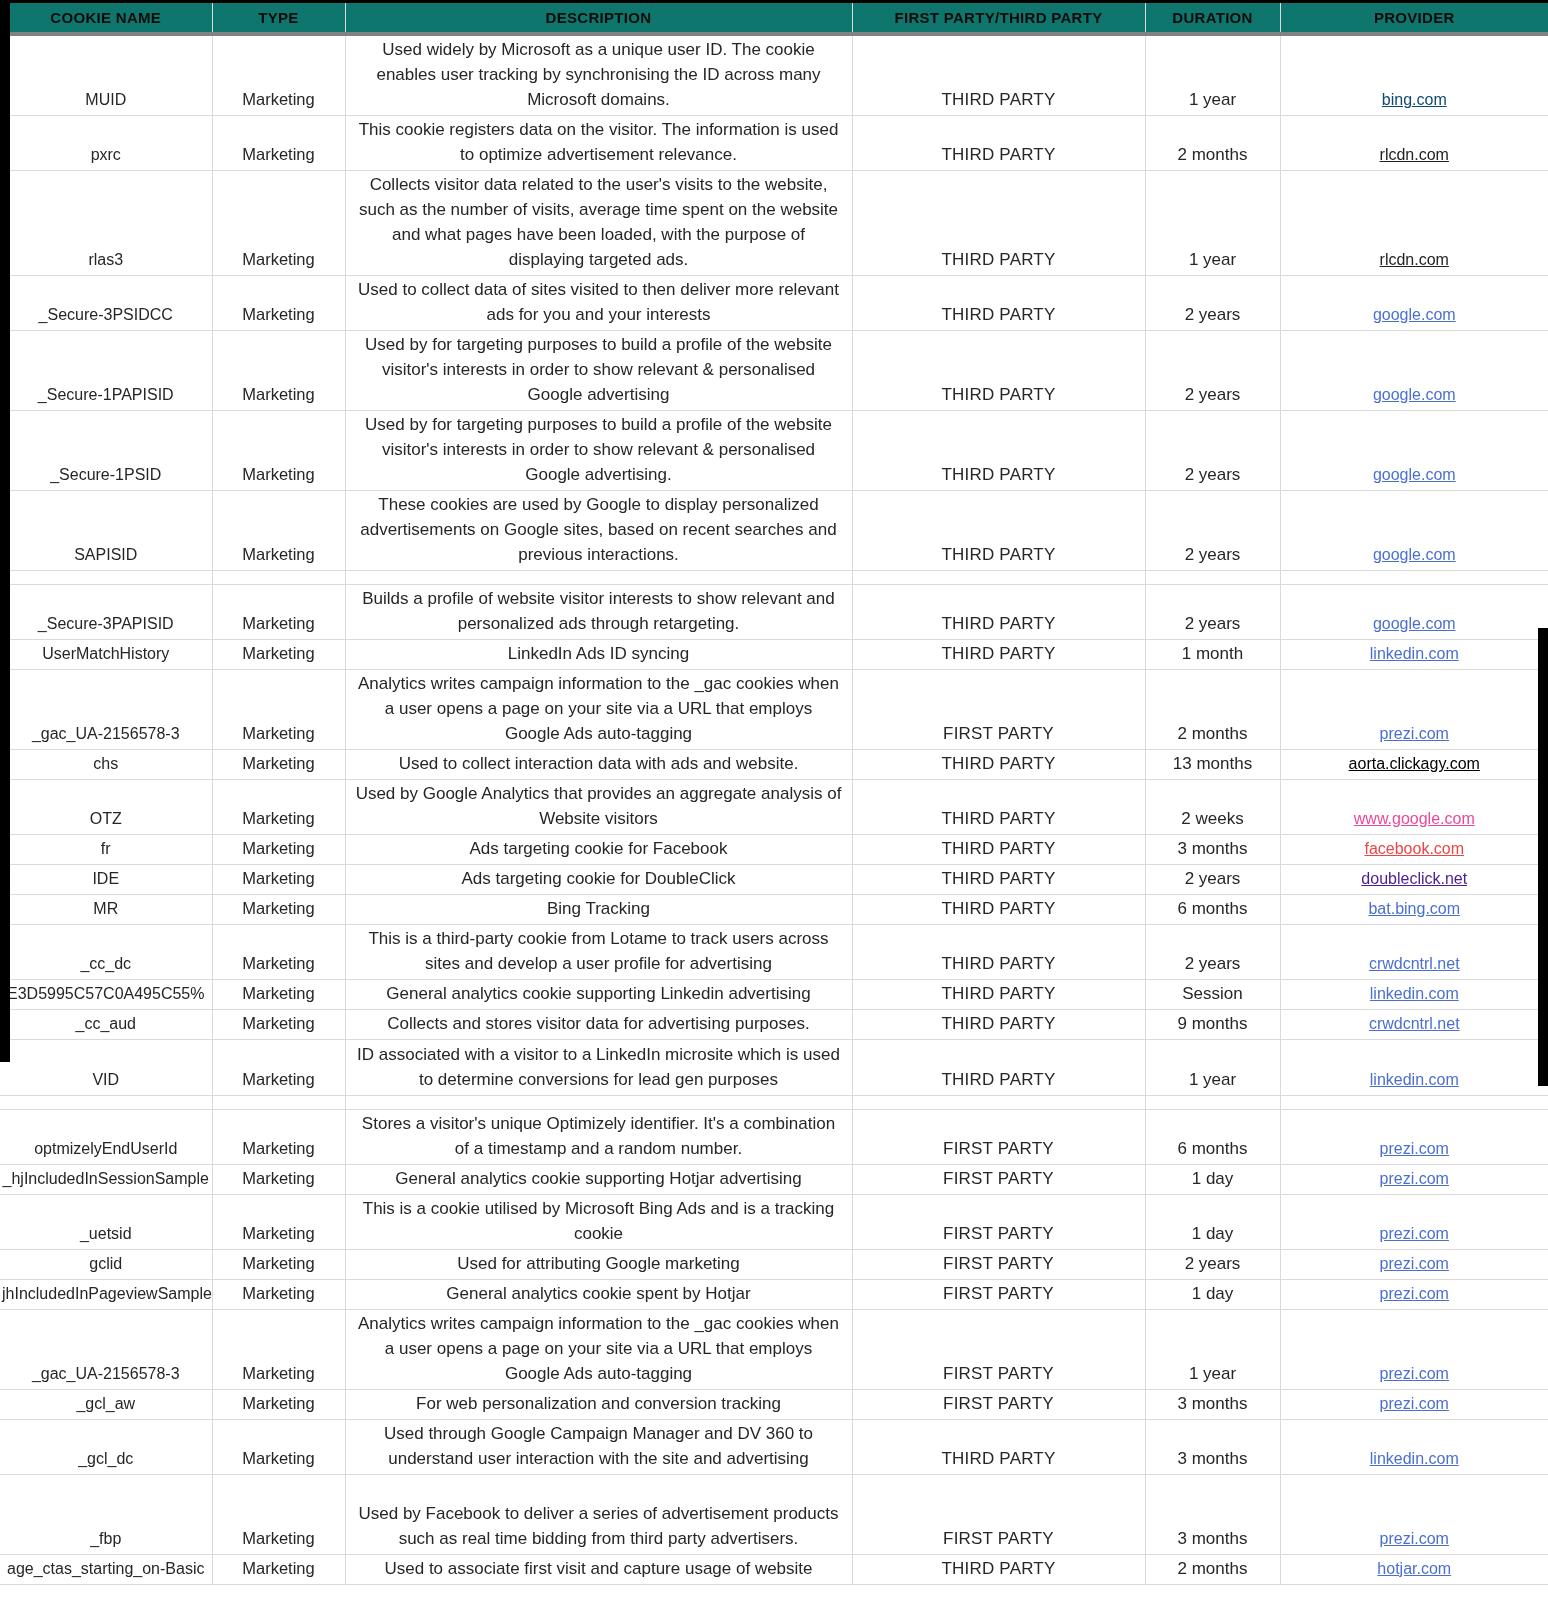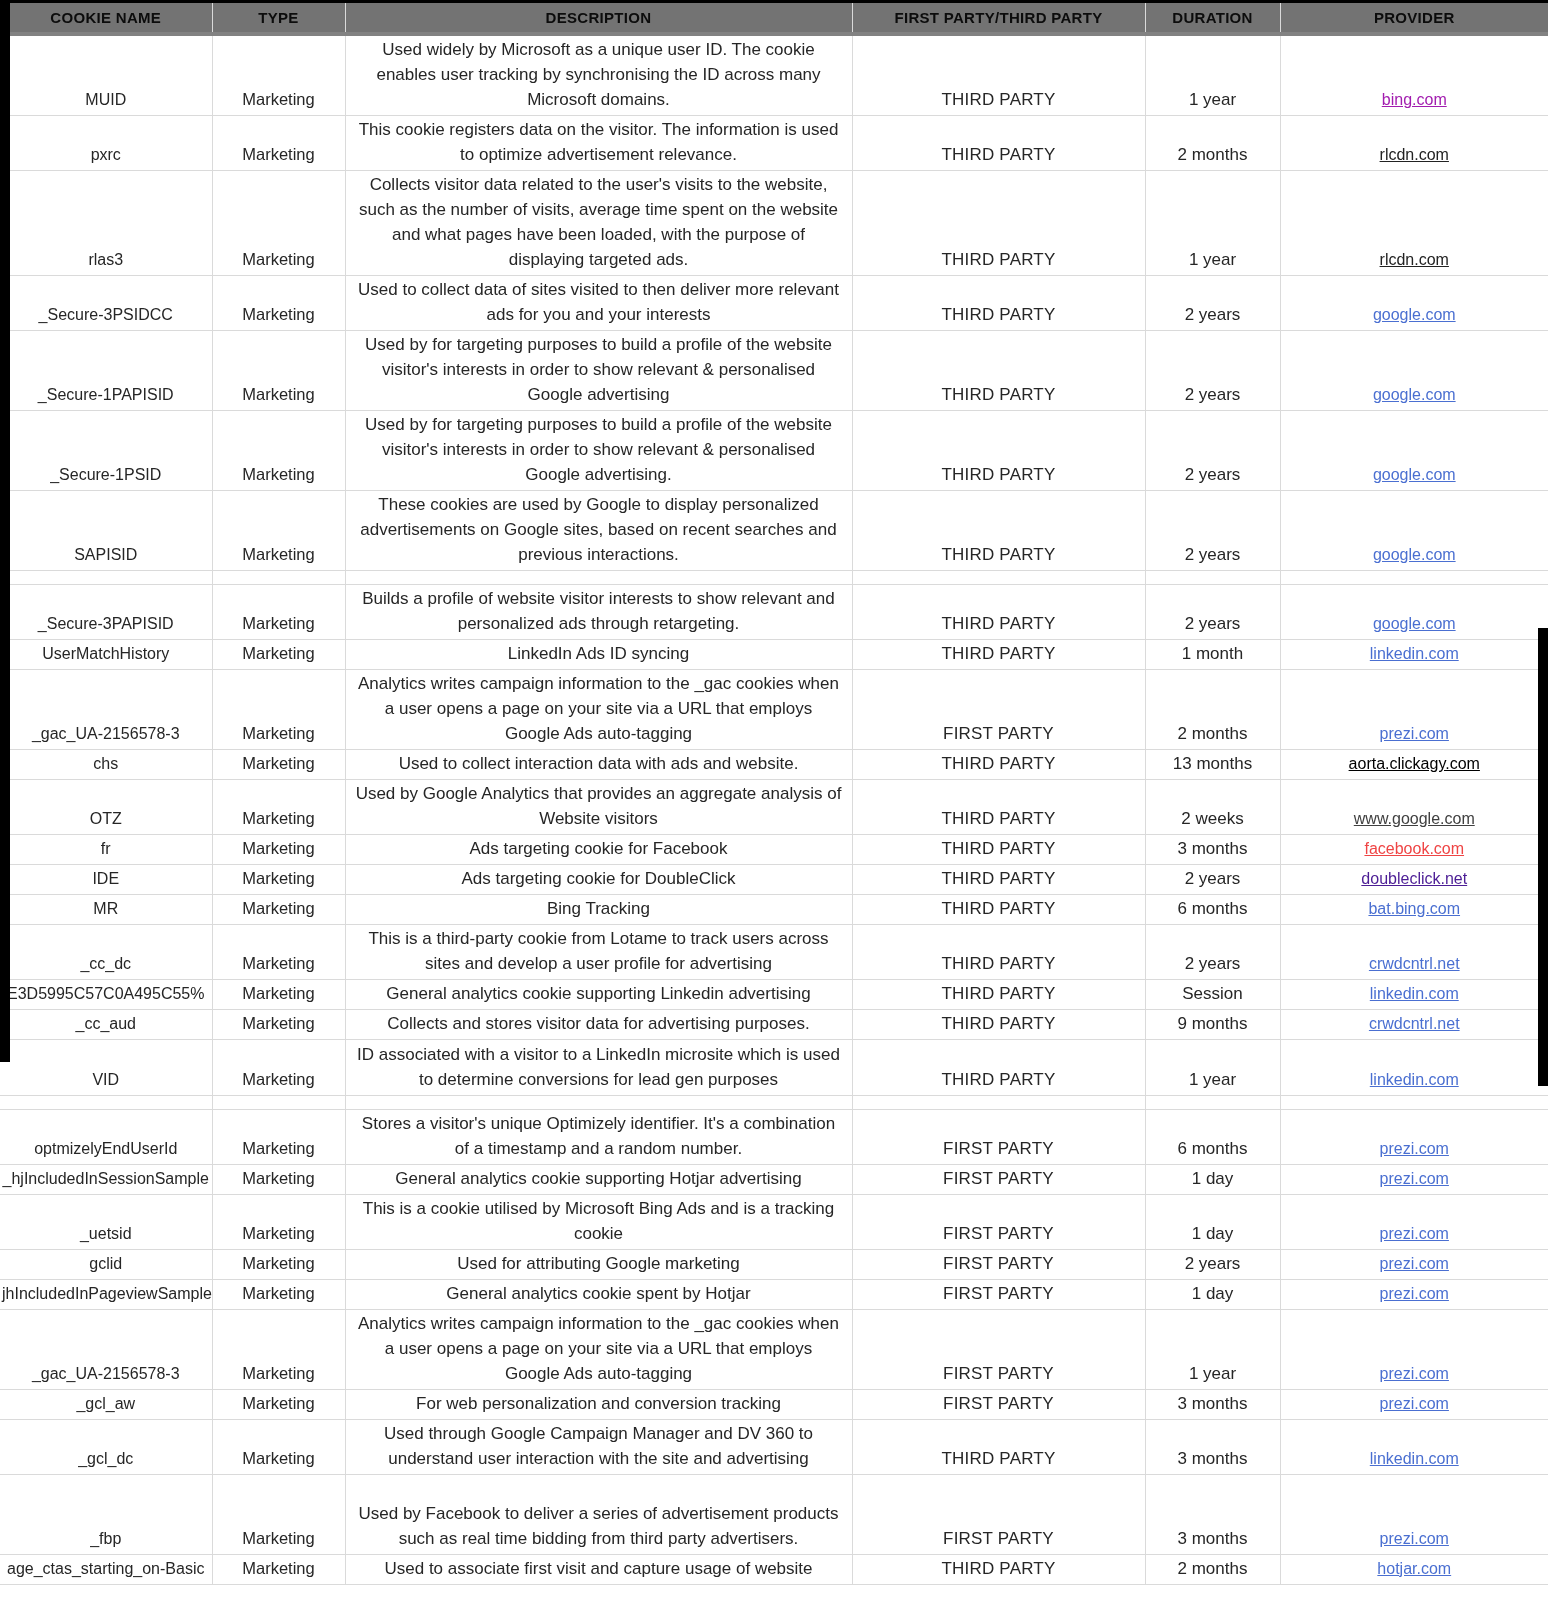--- a/index.html
+++ b/index.html
@@ -8,21 +8,21 @@
     font-family:"Liberation Sans", sans-serif; position:relative;
   }
   table.cookie-table {
     border-collapse:collapse; table-layout:fixed; width:1548px;
     border-top:3px solid #000;
   }
   th {
     font-size:15px; font-weight:bold; color:#0c0c0c; text-transform:uppercase;
     letter-spacing:0.3px; text-align:center; vertical-align:middle;
     height:27px; padding:1px 20px; border-bottom:4px solid #828282;
-    background:#737373;
+    background:#0f766e;
   }
   th + th, td + td { border-left:1px solid #dadada; }
   td {
     font-size:17px; color:#262626; text-align:center; vertical-align:bottom;
     padding:1px 10px 3px; border-bottom:1px solid #dadada; line-height:25px;
     overflow:hidden; background:#fff;
   }
   td.name-cell { font-size:16px; white-space:nowrap; padding-left:2px; padding-right:2px; }
   td.type-cell { font-size:16.5px; }
   td.desc-cell { font-size:17px; }
@@ -56,21 +56,21 @@
       <th>PROVIDER</th>
     </tr>
   </thead>
   <tbody>
       <tr style="height: 76px;">
         <td class="name-cell">MUID</td>
         <td class="type-cell">Marketing</td>
         <td class="desc-cell">Used widely by Microsoft as a unique user ID. The cookie enables user tracking by synchronising the ID across many Microsoft domains.</td>
         <td class="party-cell">THIRD PARTY</td>
         <td class="duration-cell">1 year</td>
-        <td class="provider-cell"><a class="provider-link" style="color: #a21caf; margin-top: 20px;">bing.com</a></td>
+        <td class="provider-cell"><a class="provider-link" style="color: #0c4a6e; margin-top: 20px;">bing.com</a></td>
       </tr>
       <tr style="height: 52px;">
         <td class="name-cell">pxrc</td>
         <td class="type-cell">Marketing</td>
         <td class="desc-cell">This cookie registers data on the visitor. The information is used to optimize advertisement relevance.</td>
         <td class="party-cell">THIRD PARTY</td>
         <td class="duration-cell">2 months</td>
         <td class="provider-cell"><a class="provider-link" style="color: rgb(34, 34, 34);">rlcdn.com</a></td>
       </tr>
       <tr style="height: 104px;">
@@ -152,21 +152,21 @@
         <td class="party-cell">THIRD PARTY</td>
         <td class="duration-cell">13 months</td>
         <td class="provider-cell"><a class="provider-link" style="color: #000000;">aorta.clickagy.com</a></td>
       </tr>
       <tr style="height: 54px;">
         <td class="name-cell">OTZ</td>
         <td class="type-cell">Marketing</td>
         <td class="desc-cell">Used by Google Analytics that provides an aggregate analysis of Website visitors</td>
         <td class="party-cell">THIRD PARTY</td>
         <td class="duration-cell">2 weeks</td>
-        <td class="provider-cell"><a class="provider-link" style="color: #404040; margin-top: 32px;">www.google.com</a></td>
+        <td class="provider-cell"><a class="provider-link" style="color: #ec4899; margin-top: 32px;">www.google.com</a></td>
       </tr>
       <tr style="height: 30px; margin-left: 28px;">
         <td class="name-cell">fr</td>
         <td class="type-cell">Marketing</td>
         <td class="desc-cell">Ads targeting cookie for Facebook</td>
         <td class="party-cell">THIRD PARTY</td>
         <td class="duration-cell">3 months</td>
         <td class="provider-cell"><a class="provider-link" style="color: #ef4444; text-align: right;">facebook.com</a></td>
       </tr>
       <tr style="height: 30px;">

